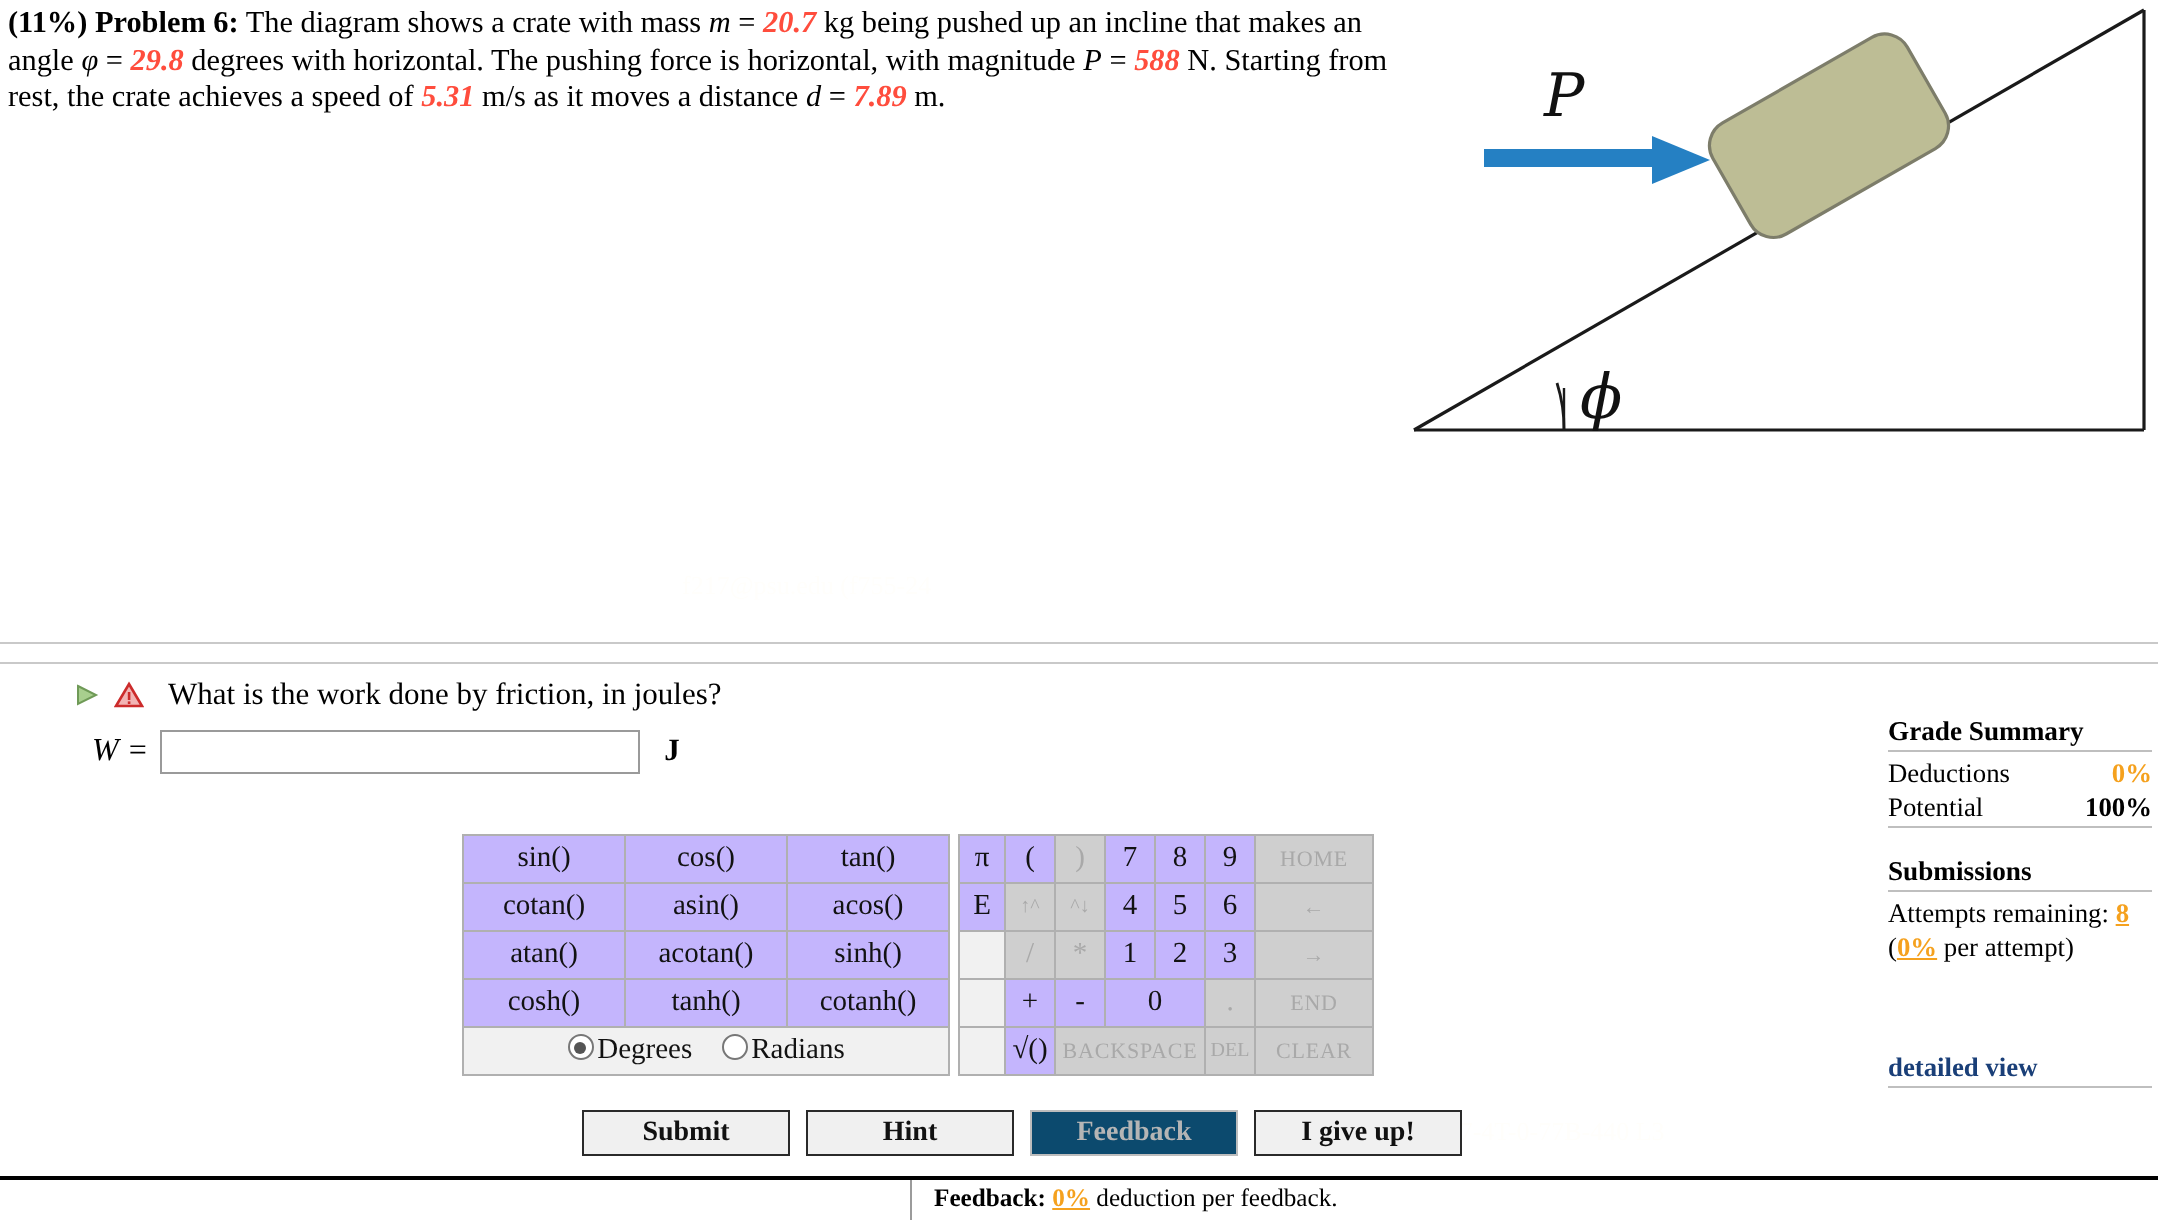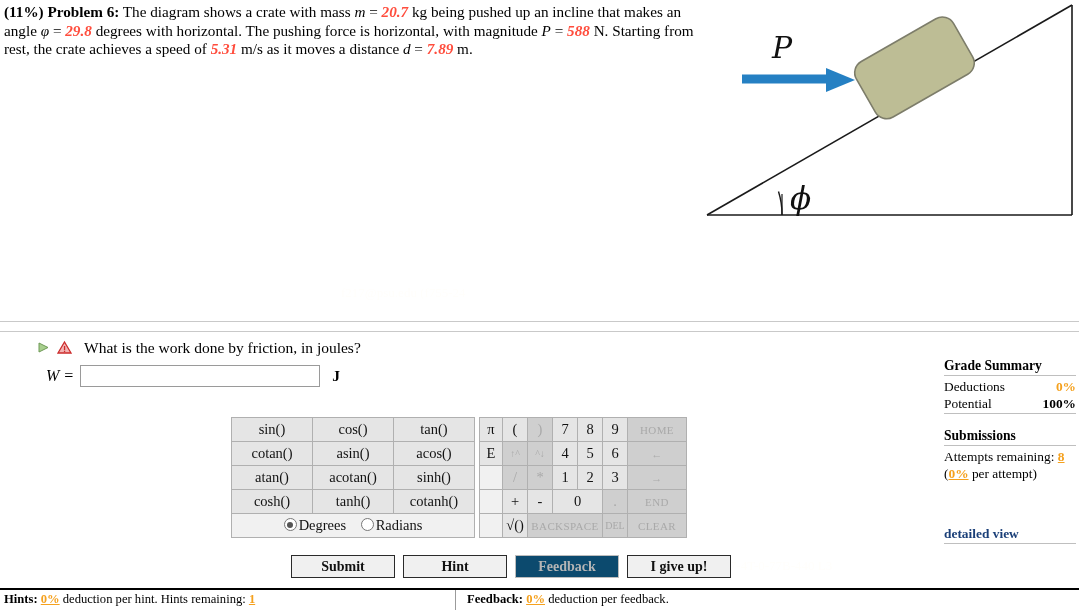--- a/index.html
+++ b/index.html
@@ -34,21 +34,21 @@
   #answer-input{
     width:240px;height:22px;border:1px solid #9a9a9a;background:#fff;
     font-family:"Liberation Serif",serif;font-size:14px;padding:0 4px;
     box-sizing:border-box;outline:none;
   }
   #answer-unit{font-size:15.5px;font-weight:bold;margin-left:12px;}
   
   #calculator{position:absolute;left:231px;top:417px;display:flex;align-items:flex-start;}
   table.kp{border-collapse:collapse;}
   table.kp td{
-    border:1px solid #b0b0b0;background:#e5e5e5;text-align:center;vertical-align:middle;
+    border:1px solid #b0b0b0;background:#c4b5fd;text-align:center;vertical-align:middle;
     font-family:"Liberation Serif",serif;font-size:14.5px;color:#121212;
     height:23px;padding:0;cursor:pointer;user-select:none;
   }
   table.kp td.fn{width:80px;}
   #funcpad td.radios{background:#f1f1f1;font-size:14.5px;cursor:default;}
   table.kp td.dis{background:#cfcfcf;color:#a9a9a9;cursor:default;}
   table.kp td.blank{background:#f1f1f1;cursor:default;}
   table.kp td.num{width:24px;}
   table.kp td.op{width:24px;}
   table.kp td.pi{width:22px;}
@@ -260,24 +260,18 @@
   <div>
     <span>(</span><span class="orange-u">0%</span><span> per attempt)</span>
   </div>
   <div class="linkblue">detailed view</div>
   <div class="gline"></div>
 </div>
 
 <div id="footer-rule"></div>
 <div class="vsep"></div>
 <div id="footer">
-  <div id="hints-note">
-    <b>Hints:</b>
-    <span class="orange-u">0%</span>
-    <span>deduction per hint. Hints remaining:</span>
-    <span class="orange-u">1</span>
-  </div>
   <div id="feedback-note">
     <b>Feedback:</b>
     <span class="orange-u">0%</span>
     <span>deduction per feedback.</span>
   </div>
 </div>
 
 </body></html>

